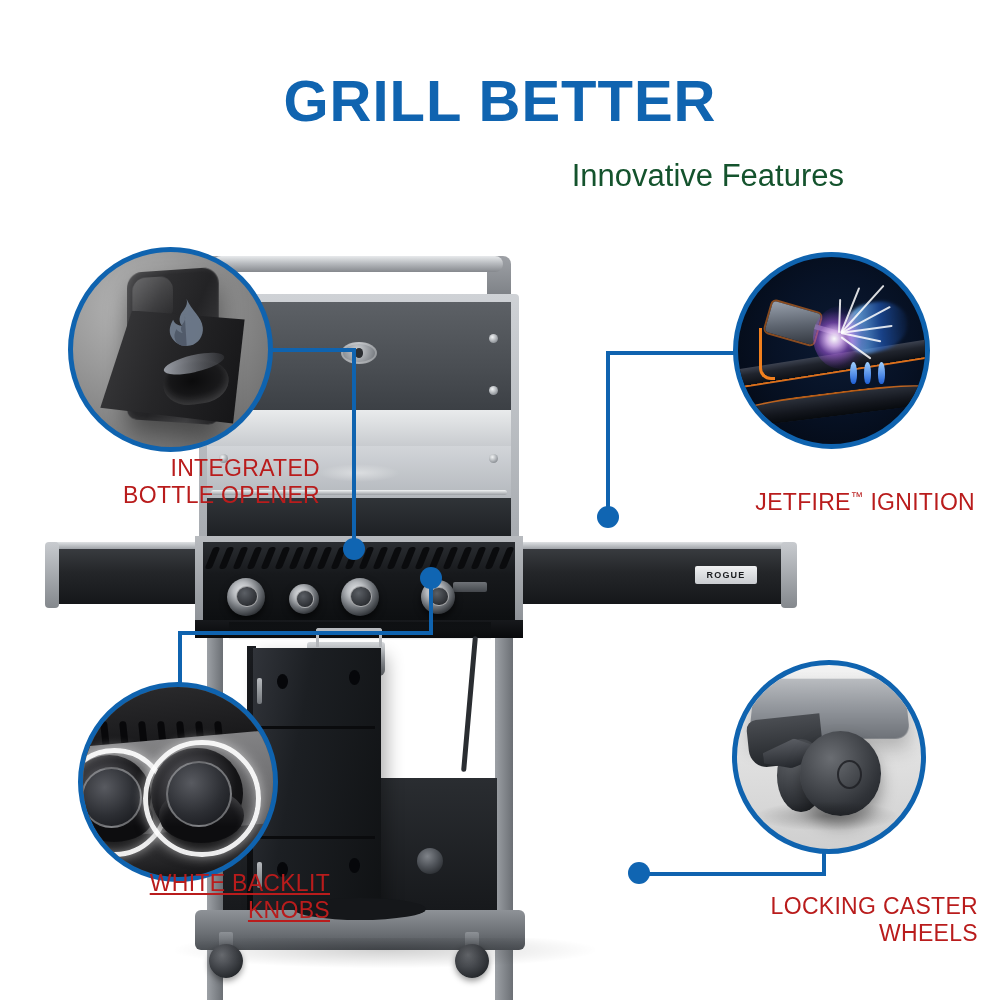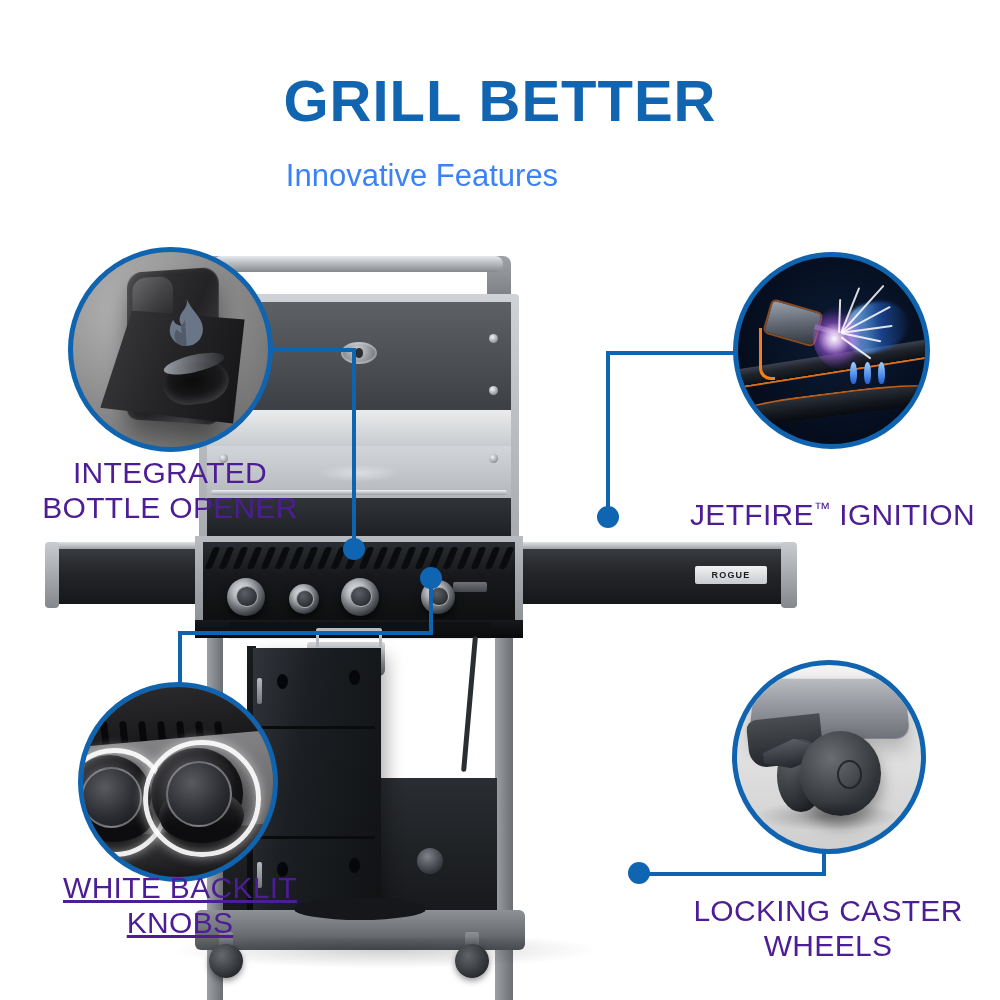--- a/index.html
+++ b/index.html
@@ -15,37 +15,37 @@
 
   
   .title{
     position:absolute;left:0;top:72px;width:1000px;
     text-align:center;
     font-size:58px;font-weight:bold;letter-spacing:1px;
     color:#1064b0;line-height:1;
   }
   .subtitle{
     position:absolute;left:0;top:160px;width:844px;
-    text-align:center;
-    font-size:31px;font-weight:400;color:#3b82f6;line-height:1;
+    text-align:right;
+    font-size:31px;font-weight:400;color:#14532d;line-height:1;
   }
 
   
   .callout{position:absolute;}
   .bubble{
     position:absolute;border-radius:50%;
     border:5px solid #0f63af;
     overflow:hidden;background:#8d8d8d;
     box-sizing:border-box;
   }
   .bubble .inner{position:absolute;left:0;top:0;right:0;bottom:0;}
 
   .label{
-    position:absolute;text-align:center;
-    font-size:30px;font-weight:400;color:#4c1d95;
+    position:absolute;text-align:right;
+    font-size:23px;font-weight:400;color:#b91c1c;
     line-height:1.18;letter-spacing:.3px;
     text-transform:uppercase;
     white-space:pre-line;
   }
   .label sup{font-size:.55em;vertical-align:super;}
 
   
   .conn{position:absolute;background:#0f63af;}
   .conn.h{height:4px;}
   .conn.v{width:4px;}
@@ -312,21 +312,21 @@
   .shelf-l-lip{left:-140px;top:292px;width:14px;height:66px;background:linear-gradient(180deg,#c8cbcf,#84888d);border-radius:4px;}
   .shelf-l-top{left:-132px;top:292px;width:152px;height:7px;background:linear-gradient(180deg,#dfe2e4,#9ea2a7);}
   .shelf-r{
     left:338px;top:296px;width:264px;height:58px;
     background:linear-gradient(180deg,#3b3e42 0%,#242629 45%,#15171a 100%);
     border-radius:0 3px 3px 0;
   }
   .shelf-r-lip{left:596px;top:292px;width:16px;height:66px;background:linear-gradient(180deg,#c8cbcf,#84888d);border-radius:4px;}
   .shelf-r-top{left:338px;top:292px;width:264px;height:7px;background:linear-gradient(180deg,#dfe2e4,#9ea2a7);}
   .rogue-badge{
-    position:absolute;left:510px;top:316px;width:72px;height:18px;
+    position:absolute;left:510px;top:316px;width:62px;height:18px;
     background:linear-gradient(180deg,#f0f1f2,#c9ccd0);
     border-radius:2px;display:flex;align-items:center;justify-content:center;
     font-size:9px;font-weight:bold;letter-spacing:1.2px;color:#1a1c1f;
   }
 
   
   .shelf-up{
     left:76px;top:148px;width:122px;height:166px;
     background:linear-gradient(110deg,#4b4e52 0%,#2d3033 40%,#1b1d20 100%);
     border-radius:5px 5px 2px 2px;

